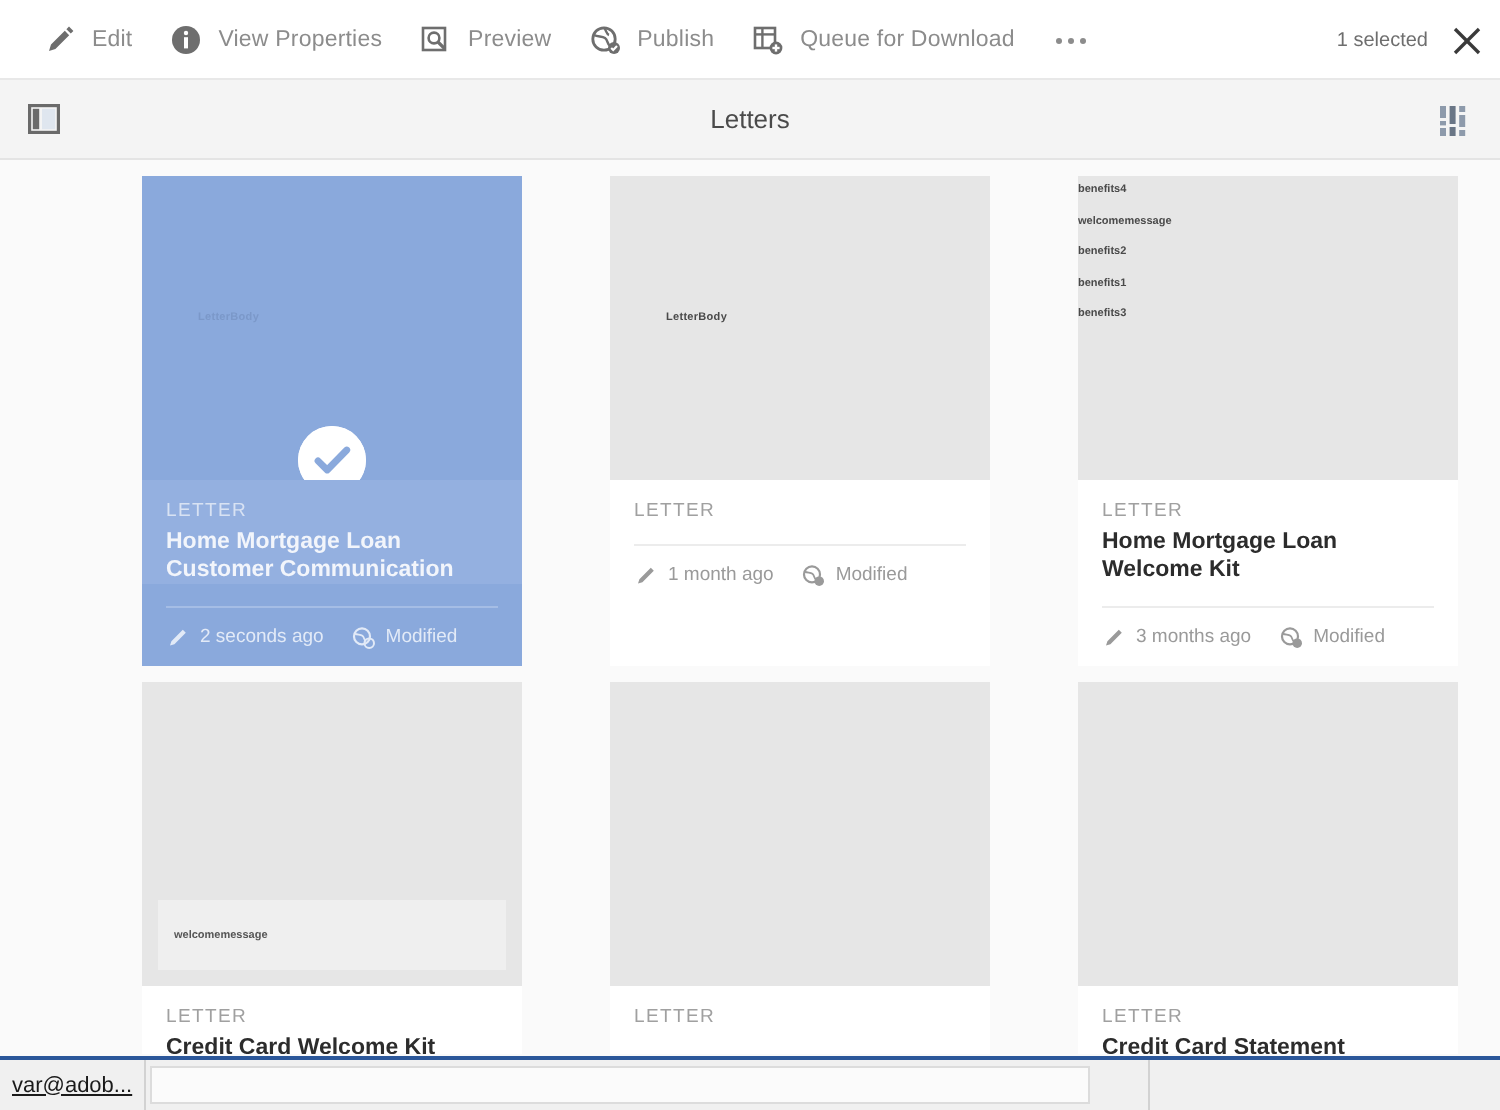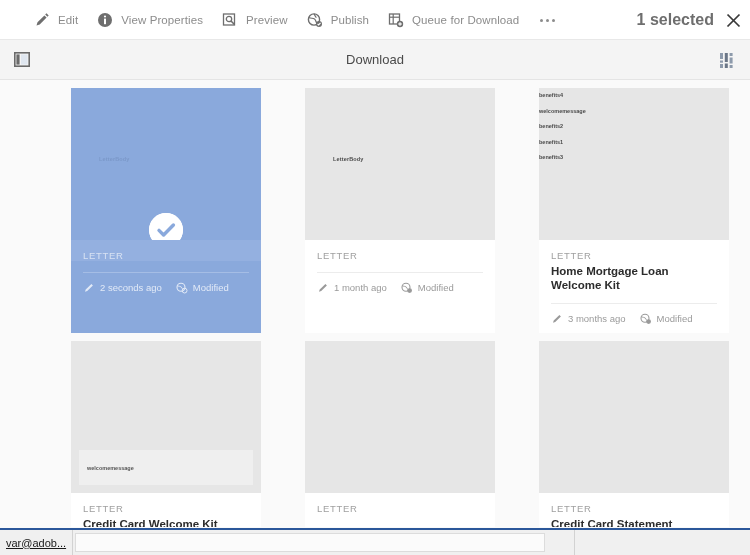--- a/index.html
+++ b/index.html
@@ -10,21 +10,21 @@
     font-family: "Liberation Sans", sans-serif;
     -webkit-font-smoothing: antialiased;
   }
 
   
   .toolbar {
     height: 40px;
     background: #ffffff;
     display: flex;
     align-items: flex-start;
-    padding-left: 24px;
+    padding-left: 12px;
     border-bottom: 1px solid #e8e8e8;
     position: relative;
   }
   .tb-item {
     display: flex;
     align-items: center;
     height: 40px;
     padding: 0 9px;
     cursor: pointer;
     white-space: nowrap;
@@ -47,21 +47,21 @@
   }
   .tb-more .dot {
     width: 3px; height: 3px; border-radius: 50%;
     background: #8c8c8c; margin: 0 1.5px;
   }
   .tb-right {
     position: absolute; right: 8px; top: 0;
     height: 40px; display: flex; align-items: center;
   }
   .tb-sel {
-    font-size: 16px; color: #6e6e6e; margin-right: 10px; font-weight: 700;
+    font-size: 10px; color: #6e6e6e; margin-right: 10px; font-weight: 400;
   }
   .tb-close { width: 18px; height: 18px; cursor: pointer; display:flex; align-items:center; justify-content:center;}
 
   
   .railbar {
     height: 40px;
     background: #f4f4f4;
     border-bottom: 1px solid #e4e4e4;
     display: flex;
     align-items: center;
@@ -305,21 +305,21 @@
 </div>
 
 <div class="railbar">
   <div class="rail-left">
     <svg width="16" height="15" viewBox="0 0 16 15">
       <rect x="0.8" y="0.8" width="14.4" height="13.4" fill="none" stroke="#6a6a6a" stroke-width="1.6"></rect>
       <rect x="2.4" y="2.4" width="3.2" height="10.2" fill="#6a6a6a"></rect>
       <rect x="7" y="2.4" width="6.6" height="10.2" fill="#dfe6ef"></rect>
     </svg>
   </div>
-  <div class="rail-title">Download</div>
+  <div class="rail-title">Letters</div>
   <div class="rail-right">
     <svg width="15" height="15" viewBox="0 0 15 15">
       <rect x="0" y="0" width="3" height="6" fill="#8d9aab"></rect>
       <rect x="0" y="7.5" width="3" height="2.2" fill="#8d9aab"></rect>
       <rect x="0" y="11" width="3" height="4" fill="#8d9aab"></rect>
       <rect x="4.8" y="0" width="3" height="9" fill="#6a7686"></rect>
       <rect x="4.8" y="10.5" width="3" height="4.5" fill="#6a7686"></rect>
       <rect x="9.6" y="0" width="3" height="3" fill="#8d9aab"></rect>
       <rect x="9.6" y="4.5" width="3" height="6" fill="#8d9aab"></rect>
       <rect x="9.6" y="12" width="3" height="3" fill="#8d9aab"></rect>
@@ -335,20 +335,21 @@
         <div class="thumb-text tt-center">LetterBody</div>
         <div class="check">
           <svg width="34" height="34" viewBox="0 0 34 34">
             <circle cx="17" cy="17" r="17" fill="#ffffff"></circle>
             <path d="M10 17.4l4.6 4.6L24.4 12" fill="none" stroke="#8aa9dc" stroke-width="3.4" stroke-linecap="round" stroke-linejoin="round"></path>
           </svg>
         </div>
       </div>
       <div class="meta">
         <div class="kind">LETTER</div>
+        <div class="title">Home Mortgage Loan Customer Communication</div>
       </div>
       <div class="footer">
         <div class="fmeta">
           <span class="fi">
             <svg width="11" height="11" viewBox="0 0 11 11">
                 <path class="solid" d="M1 9.8l.7-2.2L7.4 1.9l1.5 1.5-5.7 5.7-2.2.7z" fill="#9a9a9a"></path>
               </svg>
           </span>
           <span class="ft">2 seconds ago</span>
         </div>

